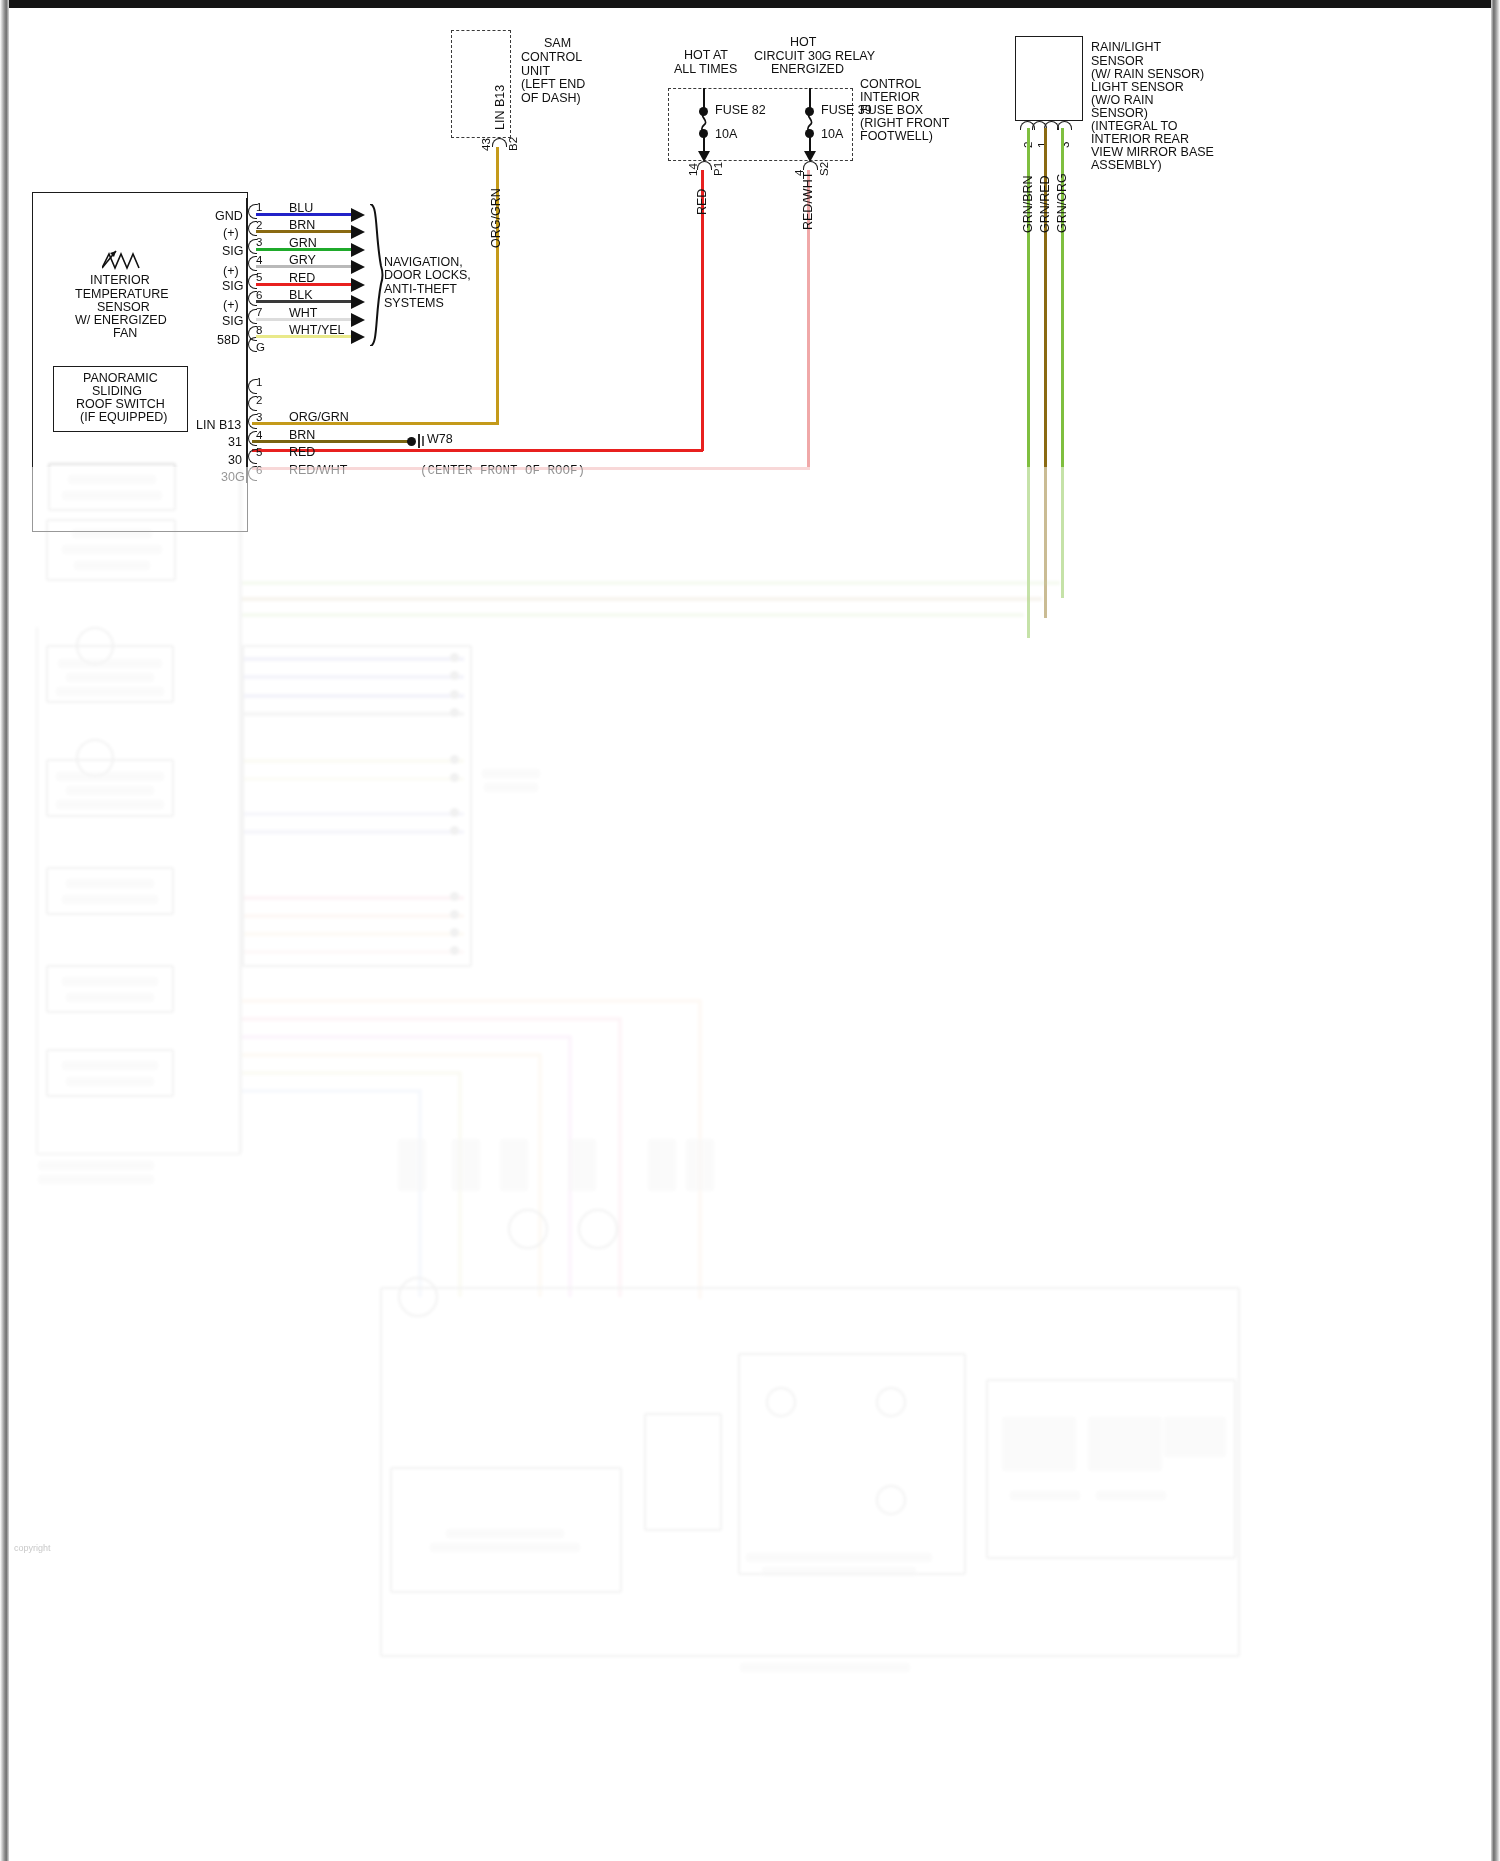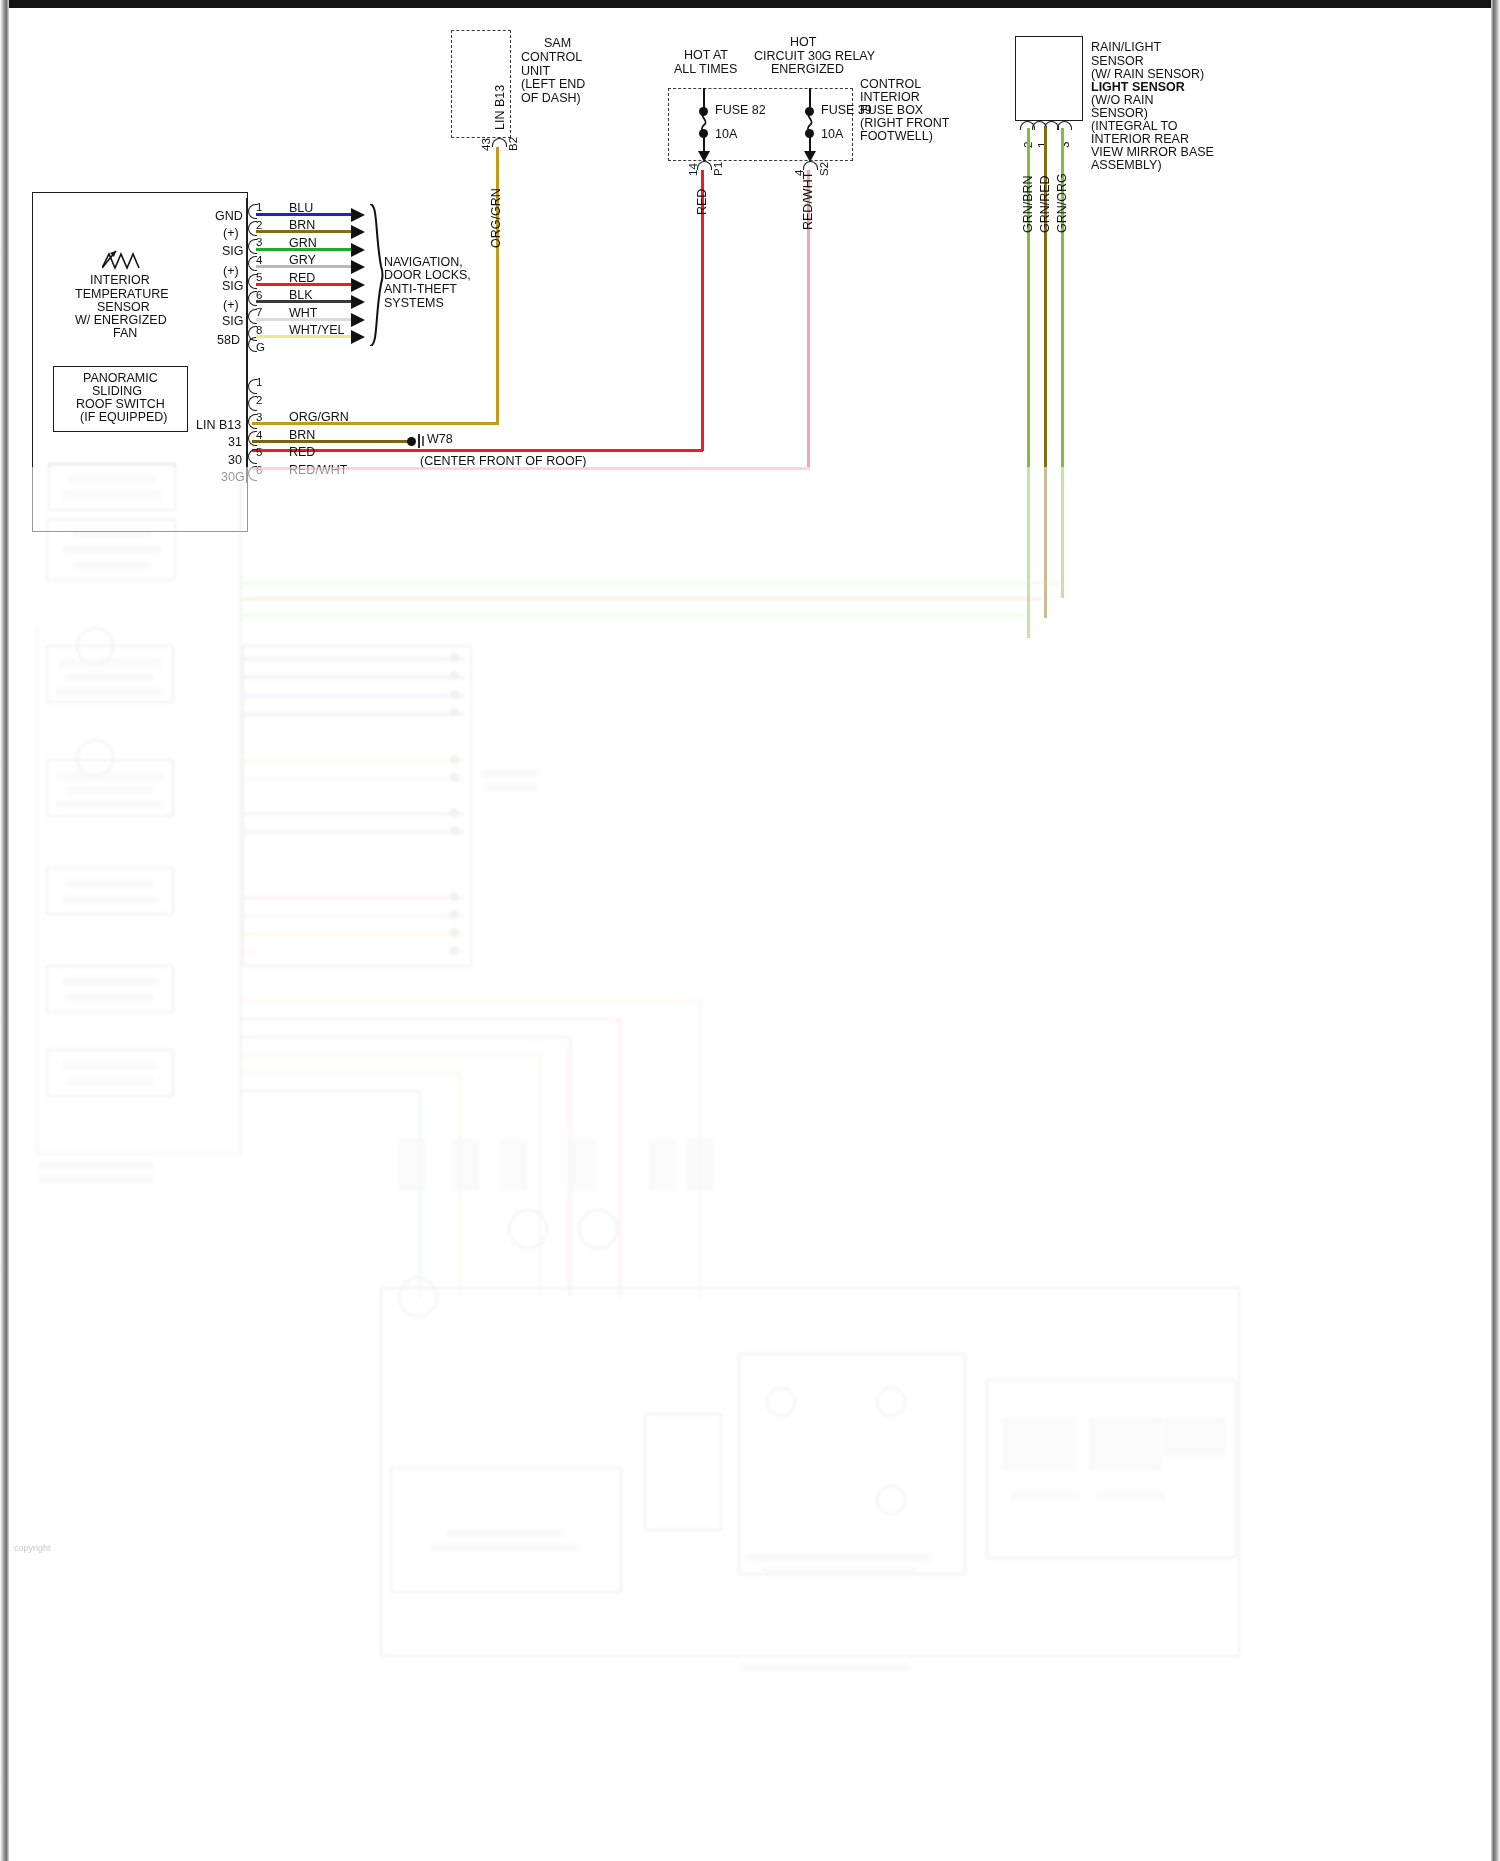--- a/index.html
+++ b/index.html
@@ -137,21 +137,21 @@
 
     <div class="vwire" style="left:798px;top:162px;height:298px;background:#f0a8a8;"></div>
     <div class="wire" style="left:243px;top:459px;width:558px;background:#f0a8a8;"></div>
     <div class="vtxt" style="left:792px;top:222px;">RED/WHT</div>
 
     <div class="box" style="left:1006px;top:28px;width:68px;height:85px;"></div>
 
     <div class="txt" style="left:1082px;top:32px;">RAIN/LIGHT</div>
     <div class="txt" style="left:1082px;top:46px;">SENSOR</div>
     <div class="txt" style="left:1082px;top:59px;">(W/ RAIN SENSOR)</div>
-    <div class="txt" style="left:1082px;top:72px;font-weight:bold;">LIGHT SENSOR</div>
+    <div class="txt" style="left:1082px;top:72px;">LIGHT SENSOR</div>
     <div class="txt" style="left:1082px;top:85px;">(W/O RAIN</div>
     <div class="txt" style="left:1082px;top:98px;">SENSOR)</div>
     <div class="txt" style="left:1082px;top:111px;">(INTEGRAL TO</div>
     <div class="txt" style="left:1082px;top:124px;">INTERIOR REAR</div>
     <div class="txt" style="left:1082px;top:137px;">VIEW MIRROR BASE</div>
     <div class="txt" style="left:1082px;top:150px;">ASSEMBLY)</div>
 
     <div class="pin top" style="left:1011px;top:113px;"></div>
     <div class="pin top" style="left:1023px;top:113px;"></div>
     <div class="pin top" style="left:1035px;top:113px;"></div>
@@ -278,21 +278,21 @@
     <div class="txt" style="left:280px;top:437px;">RED</div>
     <div class="txt" style="left:280px;top:455px;">RED/WHT</div>
 
     <div class="wire" style="left:243px;top:432px;width:158px;background:#7a6410;"></div>
     <div class="dot" style="left:398px;top:429px;"></div>
     <svg style="position:absolute;left:408px;top:426px;" width="10" height="14" viewBox="0 0 10 14">
       <line x1="2" y1="0" x2="2" y2="14" stroke="#111" stroke-width="1.8"></line>
       <line x1="6" y1="2" x2="6" y2="12" stroke="#111" stroke-width="1.4"></line>
     </svg>
     <div class="txt" style="left:418px;top:424px;">W78</div>
-    <div class="txt" style="left:411px;top:446px;">(CENTER FRONT OF ROOF)</div>
+    <div class="txt" style="left:411px;top:456px;font-family:Liberation Mono, monospace;">(CENTER FRONT OF ROOF)</div>
 
   </div>
 
   <div id="faded">
 
     <div class="fbox f" style="left:48px;top:-4px;width:128px;height:48px;"></div>
     <div class="fblur f" style="left:68px;top:8px;width:88px;height:9px;"></div>
     <div class="fblur f" style="left:62px;top:24px;width:100px;height:9px;"></div>
 
     <div class="fbox f" style="left:46px;top:52px;width:130px;height:62px;"></div>

